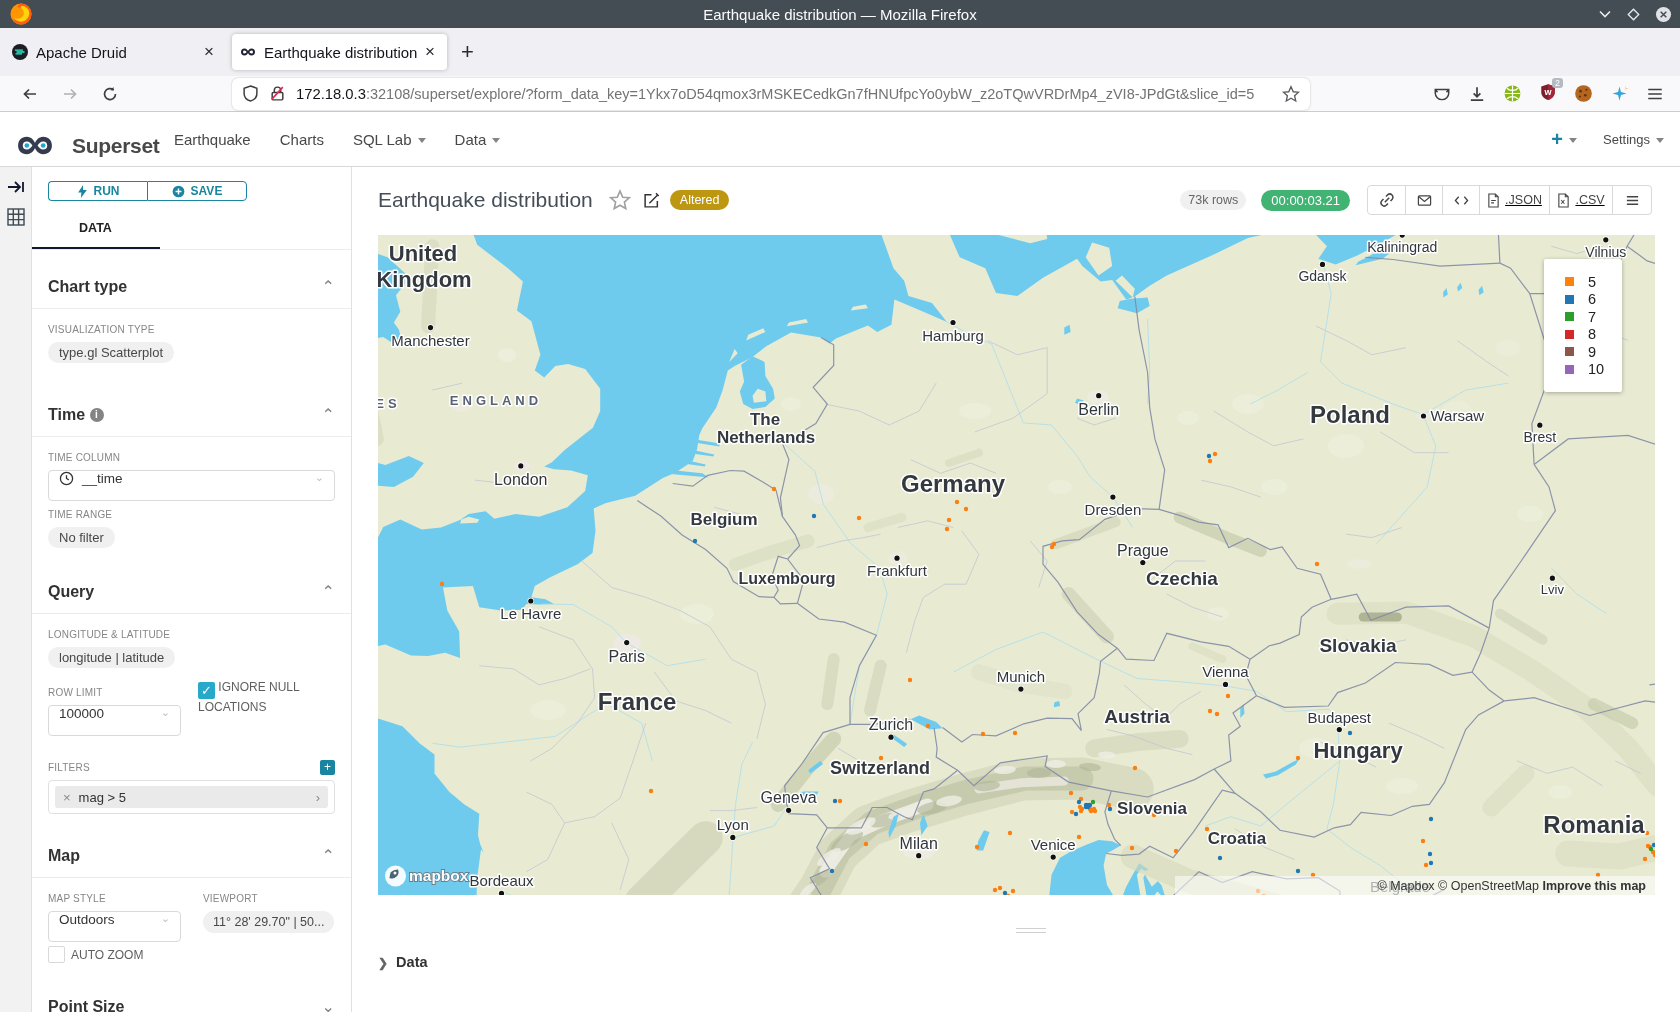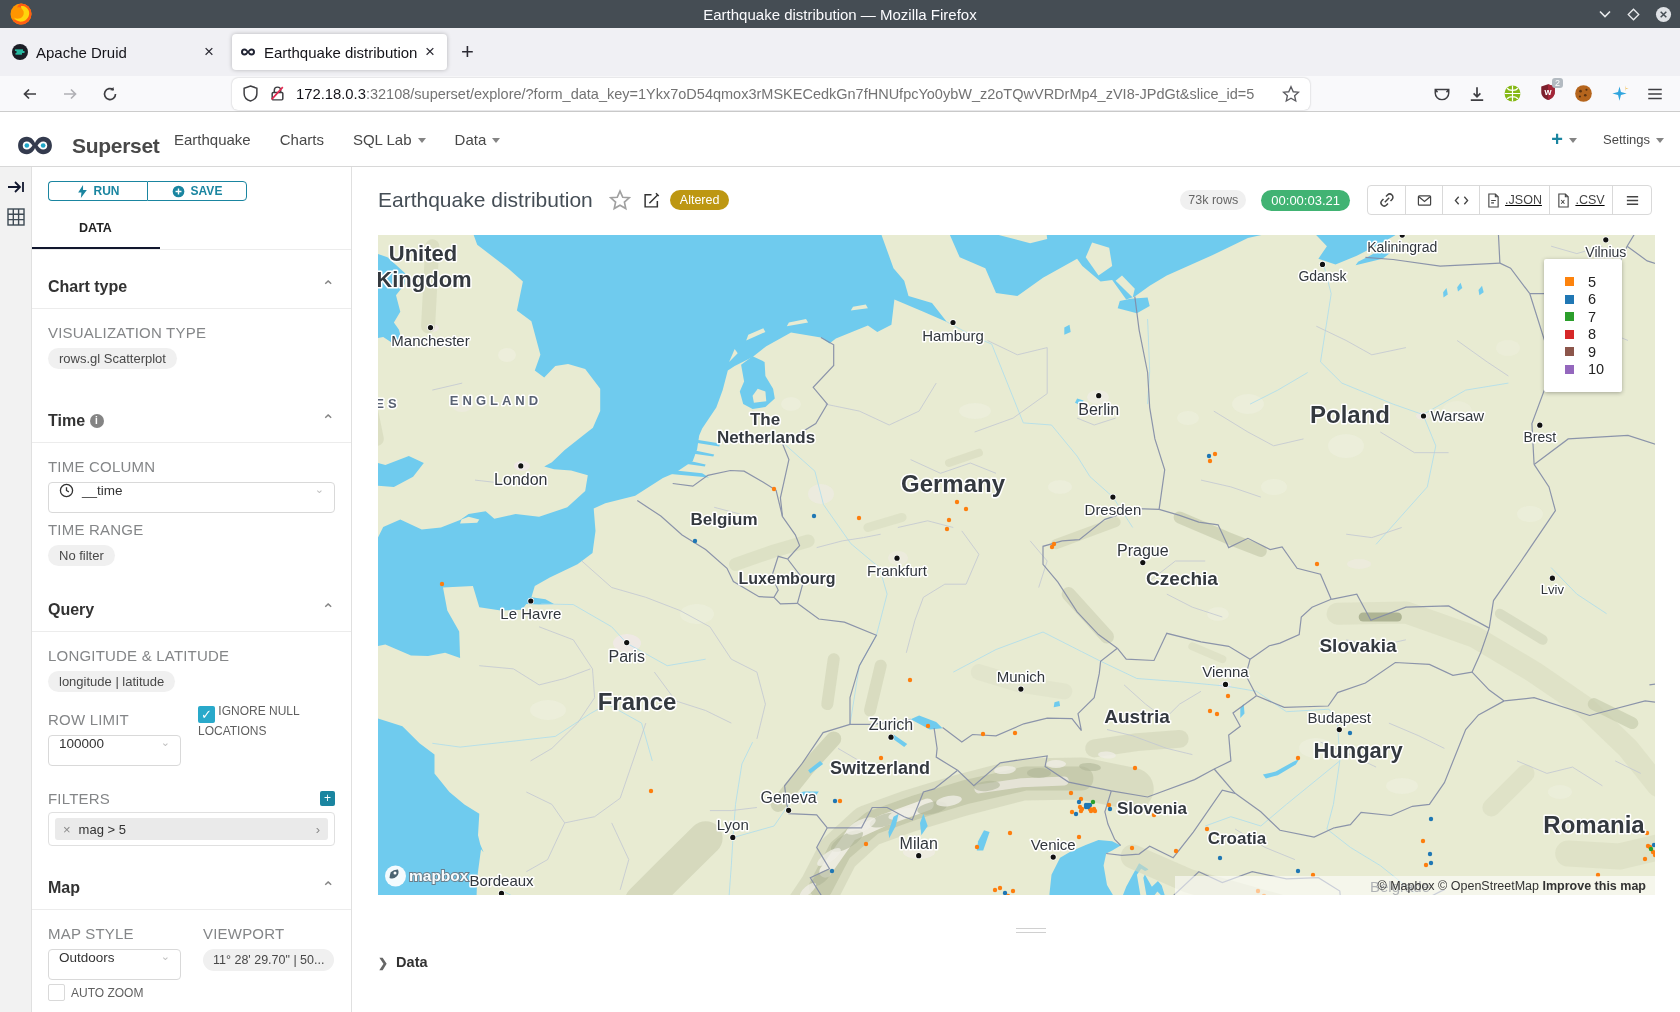--- a/index.html
+++ b/index.html
@@ -41,21 +41,21 @@
 .btn { flex:1; border:1px solid #1a85a0; color:#1a85a0; font-size:12px; font-weight:bold; display:flex; align-items:center; justify-content:center; gap:6px; }
 .btn.run { border-radius:4px 0 0 4px; border-right:none; }
 .btn.save { border-radius:0 4px 4px 0; }
 .ltabs { margin-top:20px; padding-left:47px; font-size:12.5px; font-weight:bold; color:#222; }
 .ltabs .t { display:inline-block; padding-bottom:12px; }
 .ltab-line { border-bottom:2px solid #11172e; width:128px; margin-left:0px; }
 .sect { padding:0 16px; }
 .sect h3 { font-size:16px; font-weight:600; color:#323232; }
 .sect .hd { display:flex; align-items:center; justify-content:space-between; padding:27px 0 12px; }
 .hr { border-bottom:1px solid #ececec; }
-.lbl { font-size:15px; color:#848688; letter-spacing:.2px; margin:15px 0 7px; }
+.lbl { font-size:10px; color:#848688; letter-spacing:.2px; margin:15px 0 7px; }
 .pill { display:inline-block; background:#f0f0f0; border-radius:11px; padding:3px 11px; font-size:13px; color:#484848; }
 .selbox { height:31px; border:1px solid #d9d9d9; border-radius:4px; display:flex; align-items:flex-start; padding:0 10px; font-size:13.5px; color:#333; }
 .selbox .chev { margin-left:auto; color:#bfbfbf; font-size:11px; }
 .chk { width:17px; height:17px; border-radius:2px; display:inline-block; vertical-align:-4px; }
 .chk.on { background:#29a9ca; color:#fff; text-align:center; font-size:13px; line-height:17px; }
 .chk.off { border:1px solid #d9d9d9; background:#fff; }
 
 .chead { display:flex; align-items:center; padding:18px 28px 0 26px; }
 .chead .title { font-size:21px; color:#454e56; }
 .badge { background:#bd9712; color:#fff; font-size:12.5px; border-radius:11px; padding:3px 10px; margin-left:10px; }
@@ -223,21 +223,21 @@
     <div class="hr"></div>
     <div class="sect">
       <div class="hd">
           <h3>Chart type</h3>
           <span style="color:#848484">⌃</span>
         </div>
     </div>
     <div class="hr"></div>
     <div class="sect">
       <div class="lbl">VISUALIZATION TYPE</div>
-      <span class="pill">rows.gl Scatterplot</span>
+      <span class="pill">type.gl Scatterplot</span>
       <div class="hd" style="padding-top:42px">
           <h3>Time <span style="display:inline-block;width:14px;height:14px;border-radius:50%;background:#848484;color:#fff;font-size:10px;text-align:center;line-height:14px;vertical-align:2px;">i</span></h3>
           <span style="color:#848484">⌃</span>
         </div>
     </div>
     <div class="hr"></div>
     <div class="sect">
       <div class="lbl">TIME COLUMN</div>
       <div class="selbox"><svg width="15" height="15" viewBox="0 0 16 16" style="margin-right:8px">
             <circle cx="8" cy="8" r="6.5" stroke="#333" stroke-width="1.4" fill="none"></circle>

